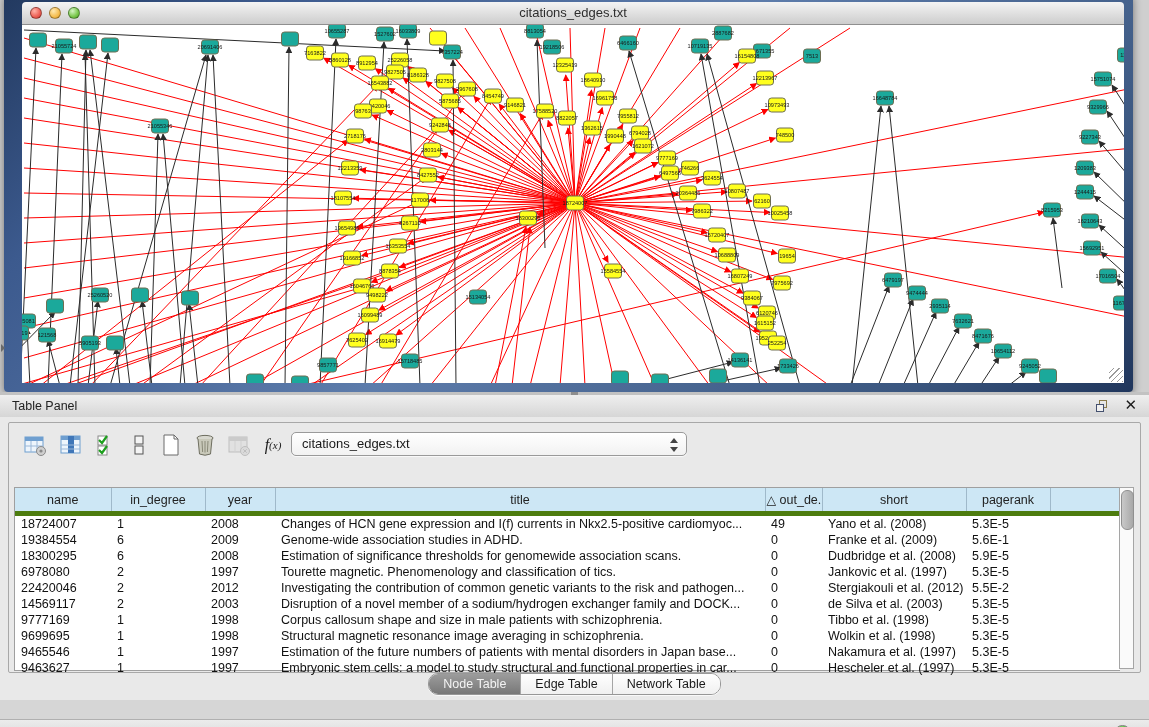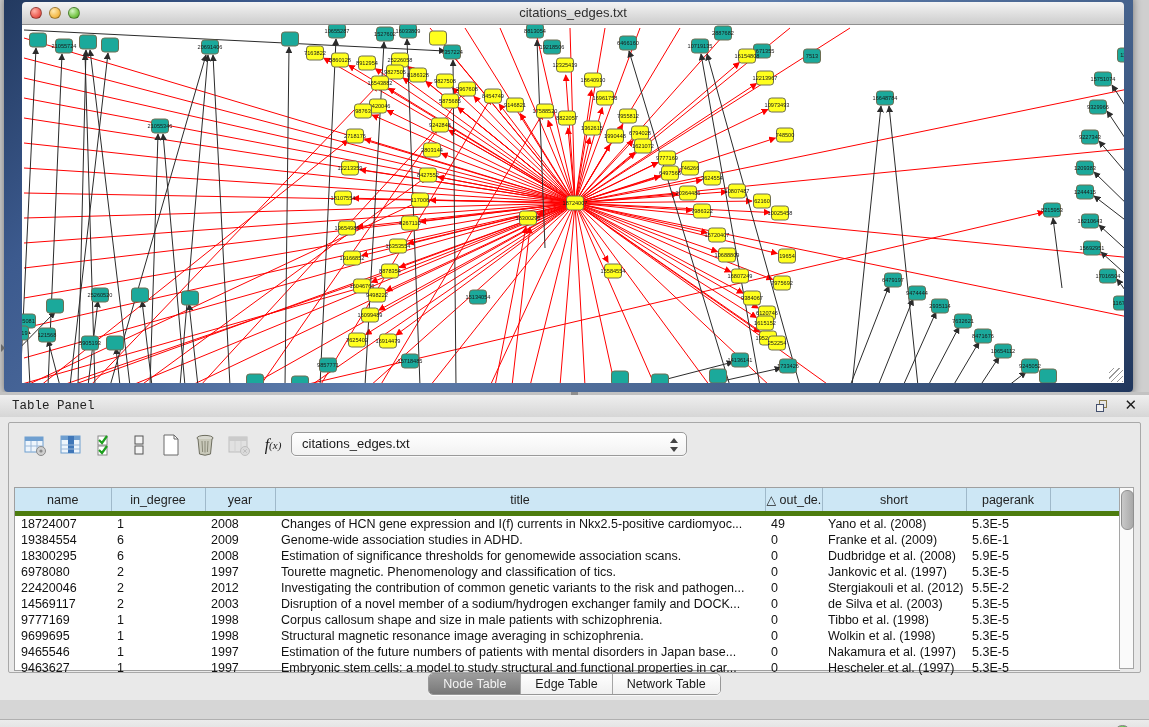--- a/index.html
+++ b/index.html
@@ -27,21 +27,21 @@
   #grip{position:absolute;right:1px;bottom:1px;width:14px;height:14px;
       background:repeating-linear-gradient(135deg,transparent 0 3px,#9a9a9a 3px 4px);}
 
   
   #splitter{position:absolute;left:0;top:392px;width:1149px;height:3px;background:#c2c2c2;}
   #splitter .knob{position:absolute;left:571px;top:0;width:7px;height:3px;background:#8e8e8e;}
 
   
   #panel-title{position:absolute;left:0;top:395px;width:1149px;height:22px;
       background:linear-gradient(#efefef,#d6d6d6);border-bottom:1px solid #b5b5b5;}
-  #panel-title .lbl{position:absolute;left:12px;top:4px;font-size:12.5px;color:#222;font-family:Liberation Mono, monospace;}
+  #panel-title .lbl{position:absolute;left:12px;top:4px;font-size:12.5px;color:#222;}
   #pt-float{position:absolute;right:40px;top:5px;width:13px;height:13px;}
   #pt-float .sq1{position:absolute;left:3px;top:0;width:8px;height:8px;border:1.5px solid #8a7a4a;box-sizing:border-box;background:transparent;}
   #pt-float .sq2{position:absolute;left:0;top:4px;width:8px;height:8px;border:1.5px solid #44506e;box-sizing:border-box;background:#f0f0f0;}
   #pt-close{position:absolute;right:12px;top:1px;font-size:15px;font-weight:bold;color:#1a1a1a;cursor:default;}
 
   #panel-body{position:absolute;left:0;top:417px;width:1149px;height:283px;background:#e9e9e9;}
   #table-group{position:absolute;left:8px;top:5px;width:1133px;height:251px;box-sizing:border-box;
       border:1px solid #a8a8a8;border-radius:2px;background:#e9e9e9;}
 
   
@@ -59,21 +59,21 @@
   table{border-collapse:collapse;table-layout:fixed;width:100%;}
   th{background:#cde7f5;font-weight:normal;font-size:12.5px;color:#222;height:21px;
      border-right:1px solid #9fb9ca;border-bottom:5px solid #4d7c0f;overflow:hidden;white-space:nowrap;}
   td{font-size:12.5px;color:#111;height:16px;padding:0 2px 0 6px;overflow:hidden;white-space:nowrap;text-overflow:clip;}
   #vscroll{position:absolute;left:1110px;top:64px;width:15px;height:182px;background:#fafafa;border:1px solid #a5a5a5;box-sizing:border-box;}
   #vthumb{position:absolute;left:1px;top:2px;width:11px;height:38px;border-radius:6px;
       background:linear-gradient(90deg,#c9c9c9,#a8a8a8);border:1px solid #909090;}
 
   
   #tabs{position:absolute;left:0;right:0;top:256px;height:26px;text-align:center;}
-  #seg{display:inline-flex;border:1px solid #979797;border-radius:5px;overflow:hidden;height:20px;background:#fff;box-shadow:0 1px 0 rgba(255,255,255,.7);}
+  #seg{display:inline-flex;border:1px solid #979797;border-radius:10px;overflow:hidden;height:20px;background:#fff;box-shadow:0 1px 0 rgba(255,255,255,.7);}
   .seg-item{font-size:12.5px;line-height:20px;padding:0 14px;color:#1a1a1a;background:linear-gradient(#ffffff,#f0f0f0);border-right:1px solid #a5a5a5;}
   .seg-item:last-child{border-right:none;}
   .seg-item.sel{background:linear-gradient(#9c9c9c,#787878);color:#f4f4f4;}
 
   
   #status{position:absolute;left:0;top:719px;width:1149px;height:27px;
       background:linear-gradient(#ececec,#d0d0d0);border-top:1px solid #b0b0b0;}
   #mem-lbl{position:absolute;right:42px;top:7px;font-size:11.5px;color:#222;}
   #mem-dot{position:absolute;right:18px;top:5px;width:15px;height:15px;border-radius:50%;
       background:radial-gradient(circle at 35% 30%,#9ae87e,#43b931 65%,#2f8f22);border:1px solid #7b7b7b;}

